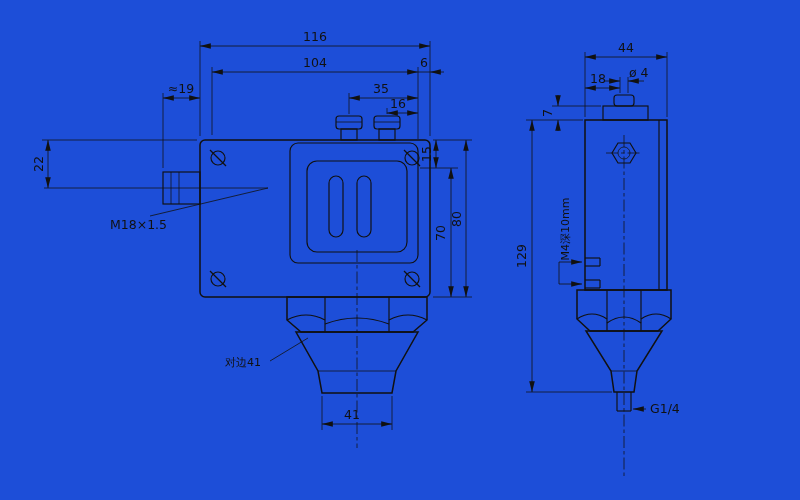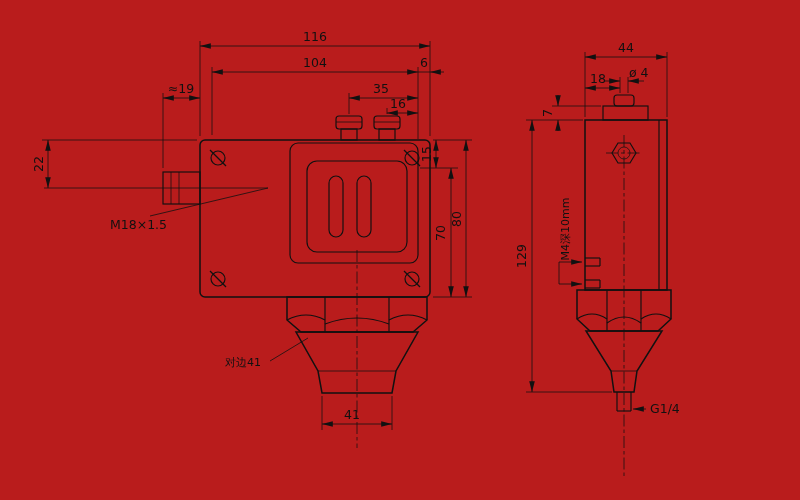--- a/index.html
+++ b/index.html
@@ -1,16 +1,16 @@
 <!DOCTYPE html>
 <html><head>
 <meta charset="utf-8">
 <style>
   html,body{margin:0;padding:0;background:#ffffff;}
-  .sheet{position:relative;width:800px;height:500px;background:#b91c1c;overflow:hidden;text-align:right;}
+  .sheet{position:relative;width:800px;height:500px;background:#1d4ed8;overflow:hidden;text-align:right;}
   svg{position:absolute;left:0;top:0;}
   text{font-family:"DejaVu Sans","Liberation Sans",sans-serif;font-size:12.5px;fill:#111;}
   .t-sm{font-size:11px;}
   .outline{stroke:#111;stroke-width:1.5;fill:none;}
   .med{stroke:#111;stroke-width:1.15;fill:none;}
   .thin{stroke:#111;stroke-width:0.75;fill:none;}
   .dim{stroke:#111;stroke-width:0.8;fill:none;}
   .center{stroke:#111;stroke-width:0.75;fill:none;stroke-dasharray:12 3 3.5 3;}
 </style>
 </head>

